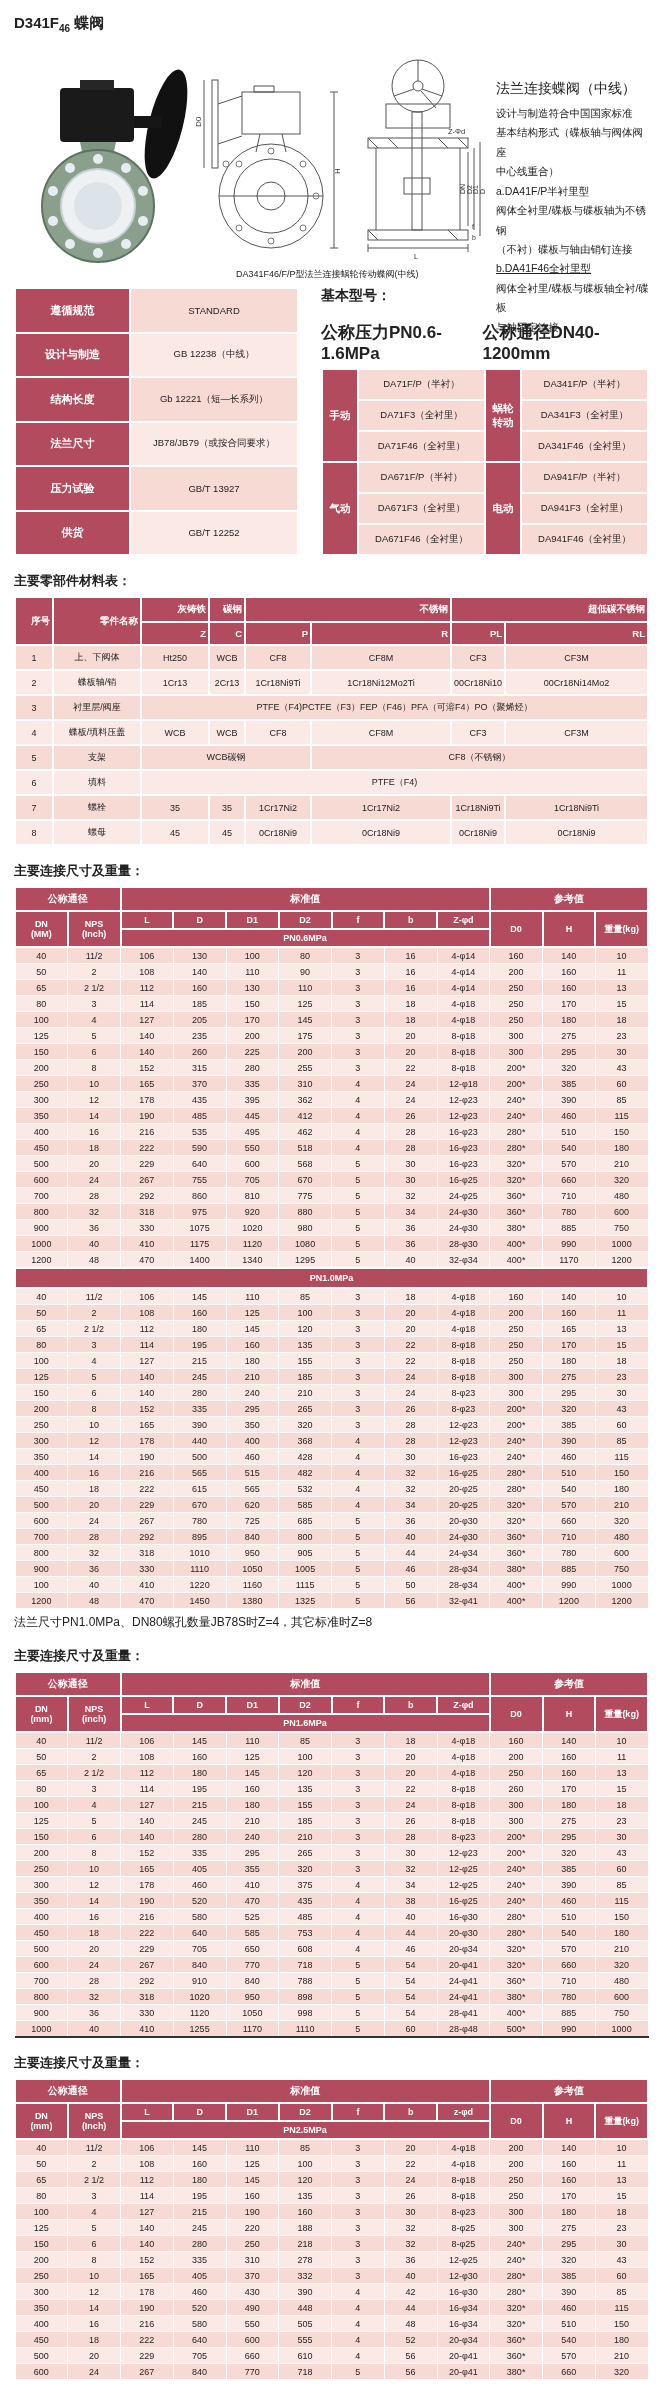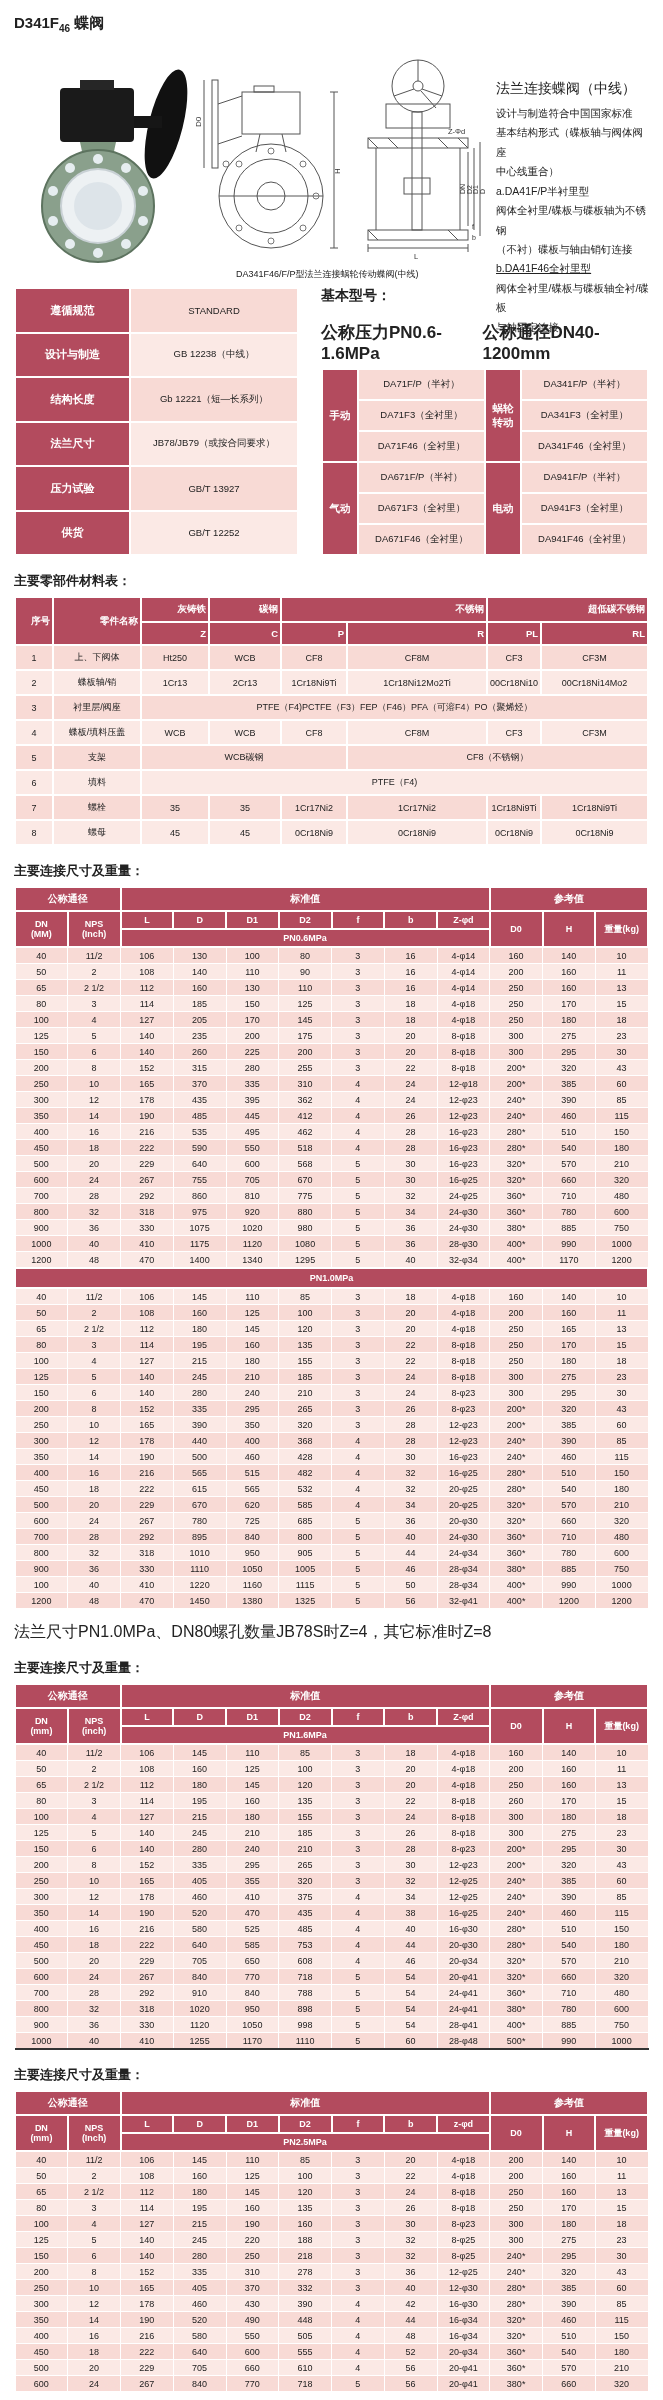--- a/index.html
+++ b/index.html
@@ -47,21 +47,21 @@
   .mat-table td{background:var(--pink);border:2px solid #fff;font-size:9px;text-align:center;padding:5px 2px;}
   .mat-table tr:nth-child(even) td{background:var(--pink2);}
   
   .dim-table{border-collapse:collapse;width:100%;table-layout:fixed;}
   .dim-table th{background:var(--accent);color:#fff;border:2px solid #fff;font-size:9px;padding:3px 1px;font-weight:bold;}
   .dim-table th.grp{font-size:10px;padding:4px 1px;}
   .dim-table td{background:var(--pink);border:1px solid #fff;font-size:9px;text-align:center;padding:2.5px 1px;}
   .dim-table tr:nth-child(even) td{background:var(--pink2);}
   .dim-table td.band{background:var(--accent);color:#fff;font-weight:bold;border:2px solid #fff;padding:4px 1px;}
   .dim-table.dark-end{border-bottom:2px solid #333;}
-  .dim-note{font-size:16px;margin:13px 0 10px 0;}
+  .dim-note{font-size:12px;margin:5px 0 10px 0;}
   svg text{font-family:"Liberation Sans","DejaVu Sans",sans-serif;}
 </style>
 </head>
 <body>
 
 <div class="page">
 
   <div class="doc-title"><span>D341F</span><sub>46</sub><span> 蝶阀</span></div>
 
   <div class="figures">
@@ -233,21 +233,21 @@
     </div>
   </div>
 
   <div class="sec-title">主要零部件材料表：</div>
   <table class="mat-table">
     <thead>
       <tr>
         <th rowspan="2" style="width:38px">序号</th>
         <th rowspan="2" style="width:88px">零件名称</th>
         <th style="width:68px">灰铸铁</th>
-        <th style="width:72px">碳钢</th>
+        <th style="width:36px">碳钢</th>
         <th colspan="2">不锈钢</th>
         <th colspan="2">超低碳不锈钢</th>
       </tr>
       <tr>
         <th>Z</th>
         <th>C</th>
         <th style="width:66px">P</th>
         <th style="width:140px">R</th>
         <th style="width:52px">PL</th>
         <th>RL</th>

